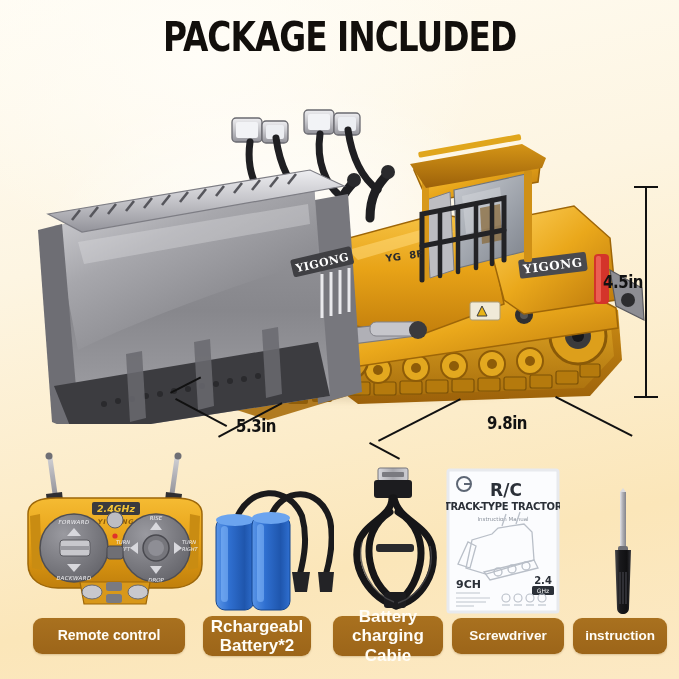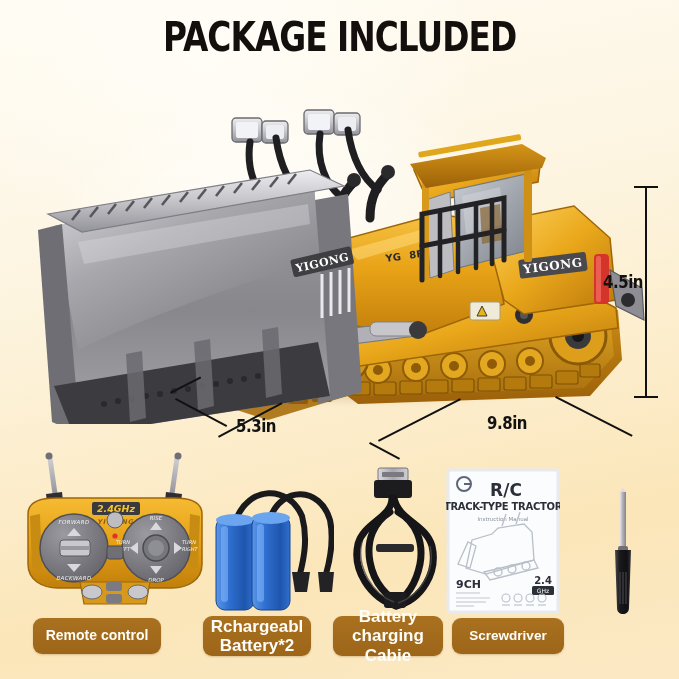--- a/index.html
+++ b/index.html
@@ -80,21 +80,21 @@
     background:linear-gradient(180deg,#a9711f 0%,#9c6519 100%);
     border-radius:9px;
     color:#fffdf7;
     font-family:"Liberation Sans", sans-serif;
     font-weight:bold;font-size:17px;
     display:flex;align-items:center;justify-content:center;
     text-align:center;line-height:1.12;
     box-shadow:0 1px 2px rgba(120,80,20,.25);
     padding:0 6px;box-sizing:border-box;
   }
-  #pill-0{left:33px;top:2px;width:128px;height:36px;font-size:14px;}
+  #pill-0{left:33px;top:2px;width:152px;height:36px;font-size:14px;}
   #pill-1{left:203px;top:0px;width:108px;height:40px;}
   #pill-2{left:333px;top:0px;width:110px;height:40px;}
   #pill-3{left:452px;top:2px;width:112px;height:36px;font-size:13.5px;}
   #pill-4{left:573px;top:2px;width:94px;height:36px;font-size:13.5px;}
 </style>
 </head>
 <body>
 
 <div id="page">
 
@@ -608,15 +608,16 @@
         <line x1="28" y1="84" x2="28" y2="116"></line>
       </g>
     </svg>
   </div>
 
   <div id="captions">
     <div class="pill" id="pill-0">Remote control</div>
     <div class="pill" id="pill-1">Rchargeabl<br>Battery*2</div>
     <div class="pill" id="pill-2">Battery<br>charging Cabie</div>
     <div class="pill" id="pill-3">Screwdriver</div>
+    <div class="pill" id="pill-4">instruction</div>
   </div>
 
 </div>
 
 </body></html>

